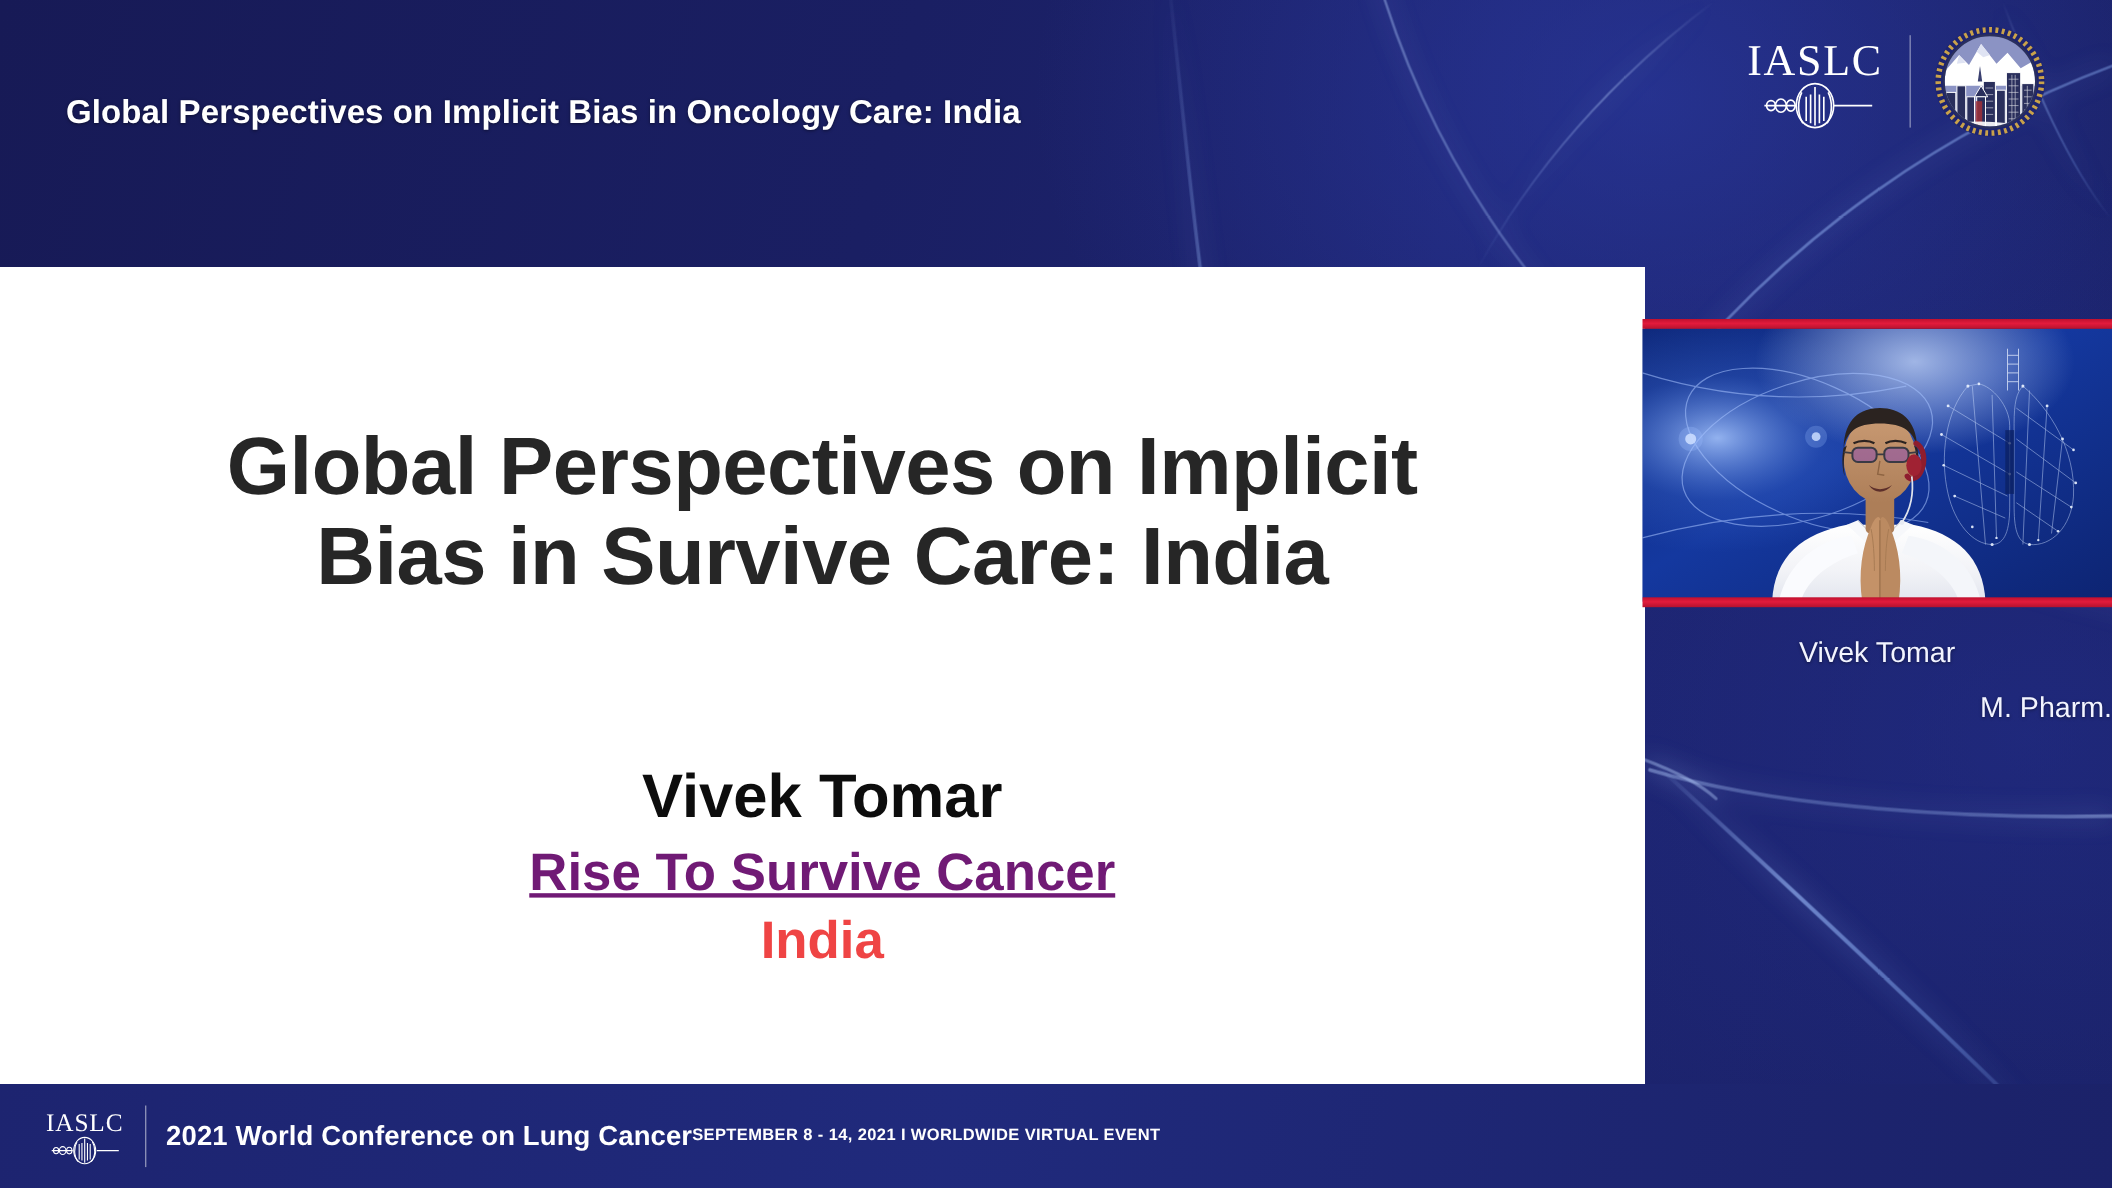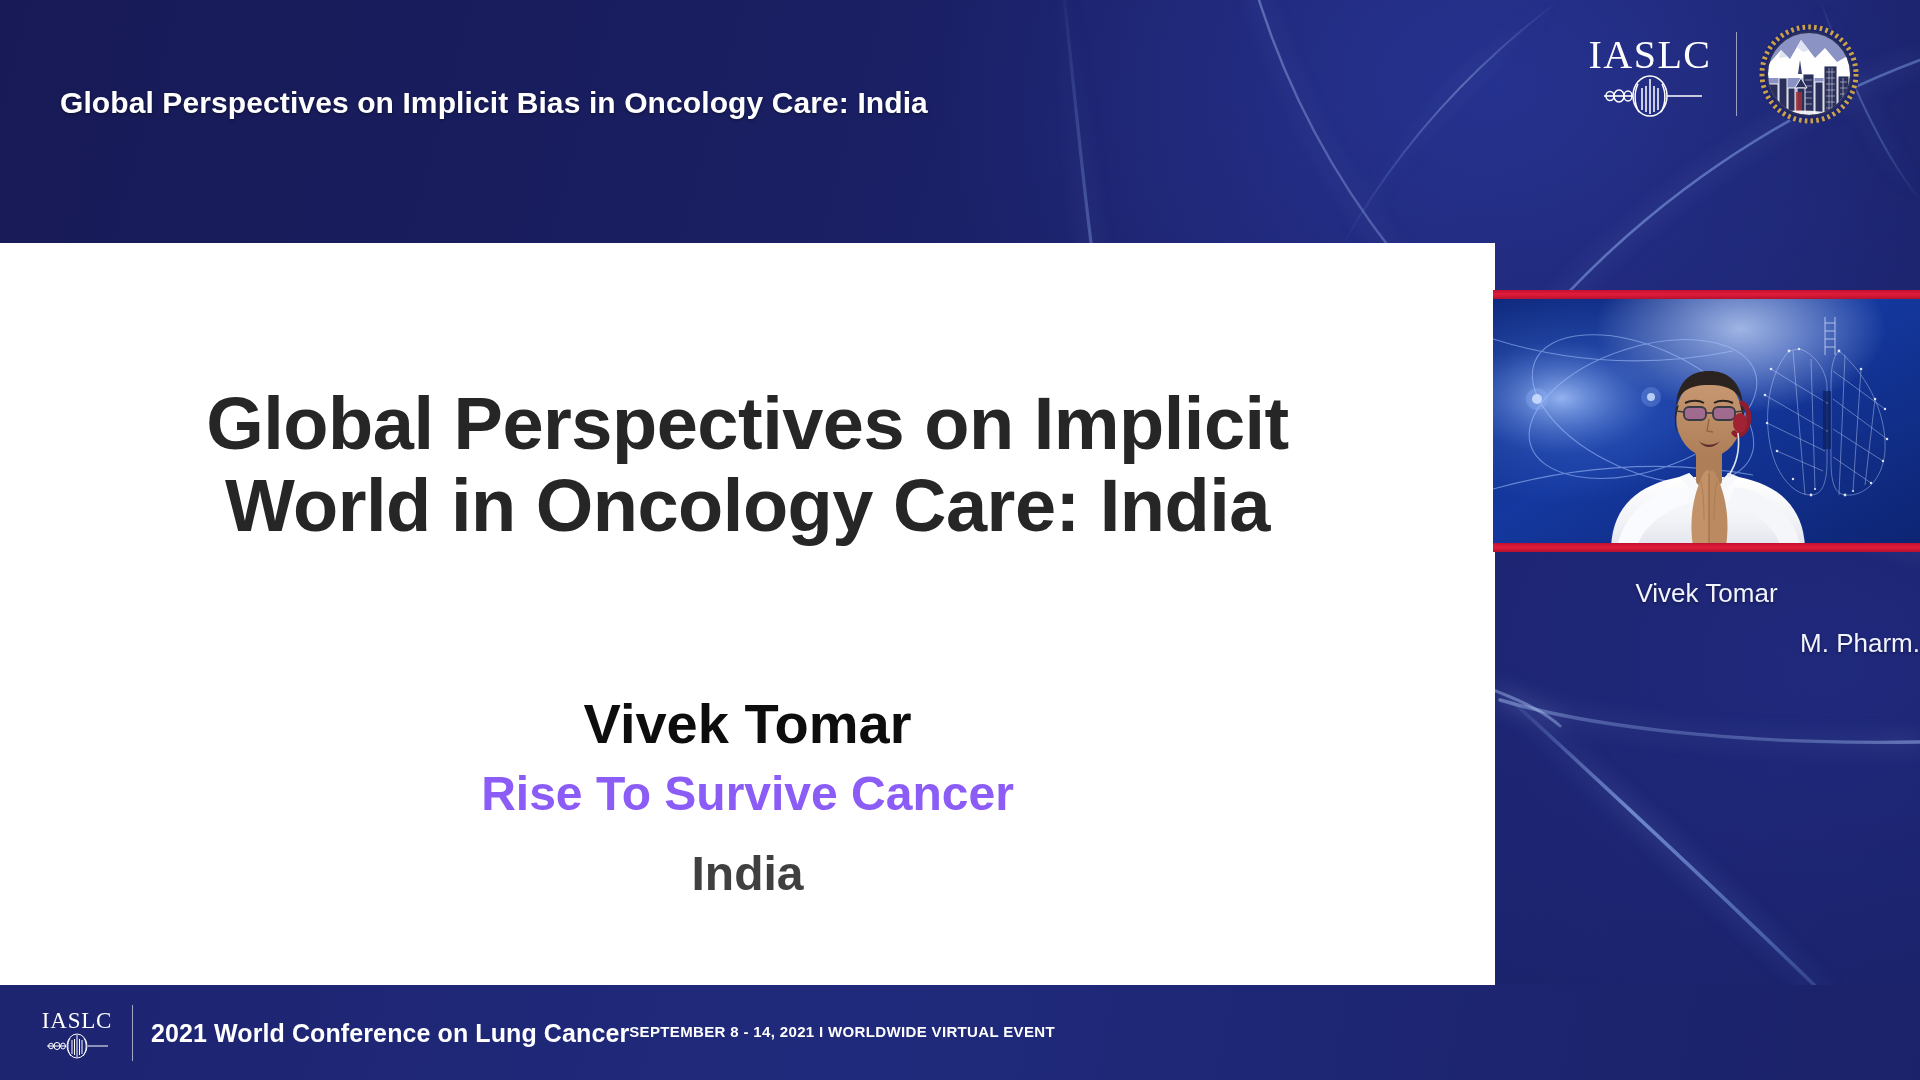--- a/index.html
+++ b/index.html
@@ -64,22 +64,22 @@
   }
   #slide-title {
     position:absolute; left:70px; top:140px; width:1355px;
     text-align:center;
     font-size:74px; font-weight:bold; color:#262626;
     line-height:1.11;
     letter-spacing:-0.5px;
   }
   #slide-presenter { position:absolute; left:70px; top:448px; width:1355px; text-align:center; }
   .presenter-name  { font-size:56px; font-weight:bold; color:#0d0d0d; line-height:1.18; }
-  .presenter-org   { font-size:48px; font-weight:bold; color:#8b5cf6; line-height:1.30; margin-top:6px; }
-  .presenter-country{ font-size:48px; font-weight:bold; color:#404040; line-height:1.30; margin-top:18px; }
+  .presenter-org   { font-size:48px; font-weight:bold; color:#701a75; line-height:1.30; margin-top:6px;text-decoration:underline; }
+  .presenter-country{ font-size:48px; font-weight:bold; color:#ef4444; line-height:1.30; margin-top:0; }
 
   
   #video-rail {
     position:absolute; left:1493px; top:290px; width:427px; height:270px;
   }
   .rail-rule {
     position:absolute; left:0; width:427px; height:9px;
     background:linear-gradient(180deg,#c0102f 0%, #e21b3c 45%, #b5122e 100%);
   }
   .rule-top { top:0; }
@@ -248,21 +248,21 @@
           <circle cx="52" cy="52" r="42" fill="none" stroke="#2a2f5c" stroke-width="2"></circle>
         </svg>
       </div>
 
     </div>
   </div>
 
   <div id="slide-panel">
     <div id="slide-title">
       <div>Global Perspectives on Implicit</div>
-      <div>World in Oncology Care: India</div>
+      <div>Bias in Survive Care: India</div>
     </div>
     <div id="slide-presenter">
       <div class="presenter-name">Vivek Tomar</div>
       <div class="presenter-org">Rise To Survive Cancer</div>
       <div class="presenter-country">India</div>
     </div>
   </div>
 
   <div id="video-rail">
     <div class="rail-rule rule-top"></div>

